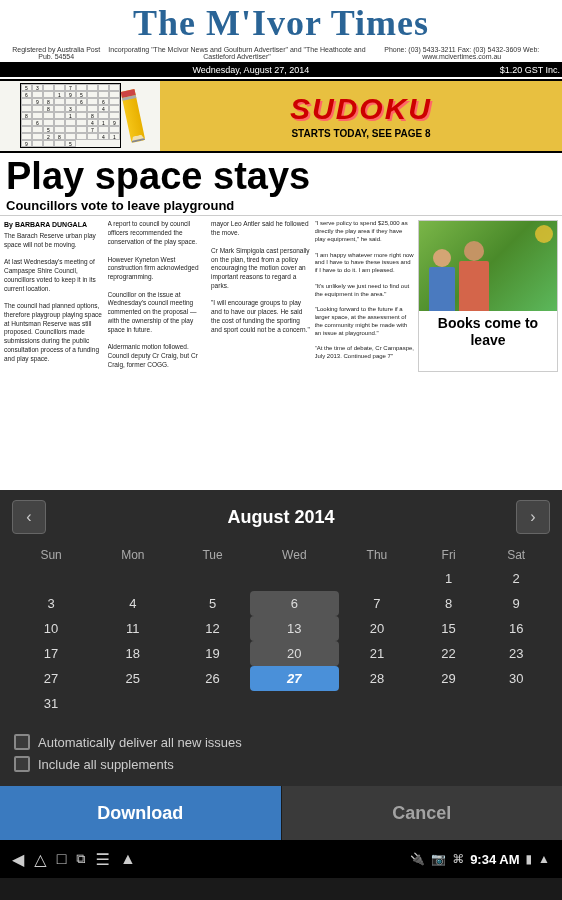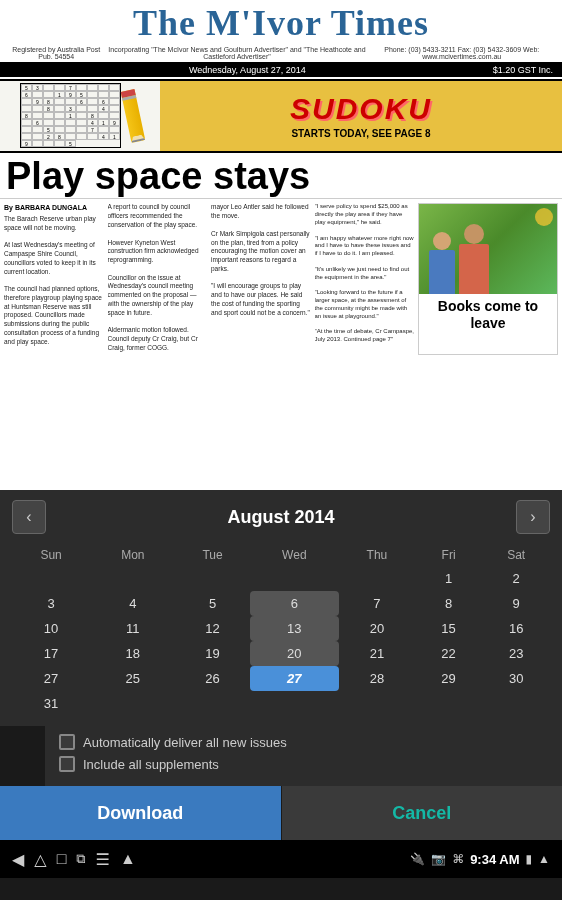--- a/index.html
+++ b/index.html
@@ -229,21 +229,20 @@
     }
 
     .calendar-grid td.empty {
       color: transparent;
     }
 
     
     .options-area {
       background: #2c2c2c;
       padding: 8px 14px;
-      margin-left: 45px;
     }
 
     .option-row {
       display: flex;
       align-items: center;
       gap: 8px;
       margin-bottom: 6px;
     }
 
     .option-checkbox {
@@ -282,21 +281,21 @@
 
     .btn-download {
       background: #3a7abf;
       color: #fff;
       border-right: 1px solid #1a1a1a;
       text-align: right;
     }
 
     .btn-cancel {
       background: #3a3a3a;
-      color: #14b8a6;
+      color: #a3a3a3;
     }
 
     
     .system-bar {
       background: #000;
       height: 38px;
       display: flex;
       align-items: center;
       justify-content: space-between;
       padding: 0 12px;
@@ -336,21 +335,21 @@
 <div class="newspaper-area">
   <div class="newspaper-header">
     <div class="newspaper-title">The M'Ivor Times</div>
     <div class="newspaper-subheader">
       <span>Registered by Australia Post Pub. 54554</span>
       <span>Incorporating "The McIvor News and Goulburn Advertiser" and "The Heathcote and Castleford Advertiser"</span>
       <span>Phone: (03) 5433-3211 Fax: (03) 5432-3609 Web: www.mcivertimes.com.au</span>
     </div>
     <div class="newspaper-date-bar">
       <span>Wednesday, August 27, 2014</span>
-      <span style="float:right;margin-right:7px">$1.20 GST Inc.</span>
+      <span style="float:right;margin-right:0">$1.20 GST Inc.</span>
     </div>
   </div>
 
   <div class="sudoku-section">
     <div class="sudoku-grid-area">
 
       <div style="display:grid;grid-template-columns:repeat(9,11px);grid-template-rows:repeat(9,7px);border:1.5px solid #000;">
         <div style="border:0.5px solid #bbb;font-size:5px;text-align:center;line-height:7px;">5</div>
         <div style="border:0.5px solid #bbb;font-size:5px;text-align:center;line-height:7px;">3</div>
         <div style="border:0.5px solid #bbb;font-size:5px;text-align:center;line-height:7px;"> </div>
@@ -437,20 +436,21 @@
       </div>
     </div>
     <div class="sudoku-text-area">
       <div class="sudoku-title">SUDOKU</div>
       <div class="sudoku-subtitle">STARTS TODAY, SEE PAGE 8</div>
     </div>
   </div>
 
   <div class="headline-section">
     <div class="main-headline">Play space stays</div>
+    <div class="subheadline">Councillors vote to leave playground</div>
   </div>
 
   <div class="article-body">
     <div class="article-col">
       <div class="article-byline">By BARBARA DUNGALA</div>
       <div style="font-size:6.5px;line-height:1.35;">The Barach Reserve urban play space will not be moving.<br><br>At last Wednesday's meeting of Campaspe Shire Council, councillors voted to keep it in its current location.<br><br>The council had planned options, therefore playgroup playing space at Huntsman Reserve was still proposed. Councillors made submissions during the public consultation process of a funding and play space.</div>
     </div>
     <div class="article-col">
       <div style="font-size:6.5px;line-height:1.35;">A report to council by council officers recommended the conservation of the play space.<br><br>However Kyneton West construction firm acknowledged reprogramming.<br><br>Councillor on the issue at Wednesday's council meeting commented on the proposal — with the ownership of the play space in future.<br><br>Aldermanic motion followed. Council deputy Cr Craig, but Cr Craig, former COGG.</div>
     </div>

